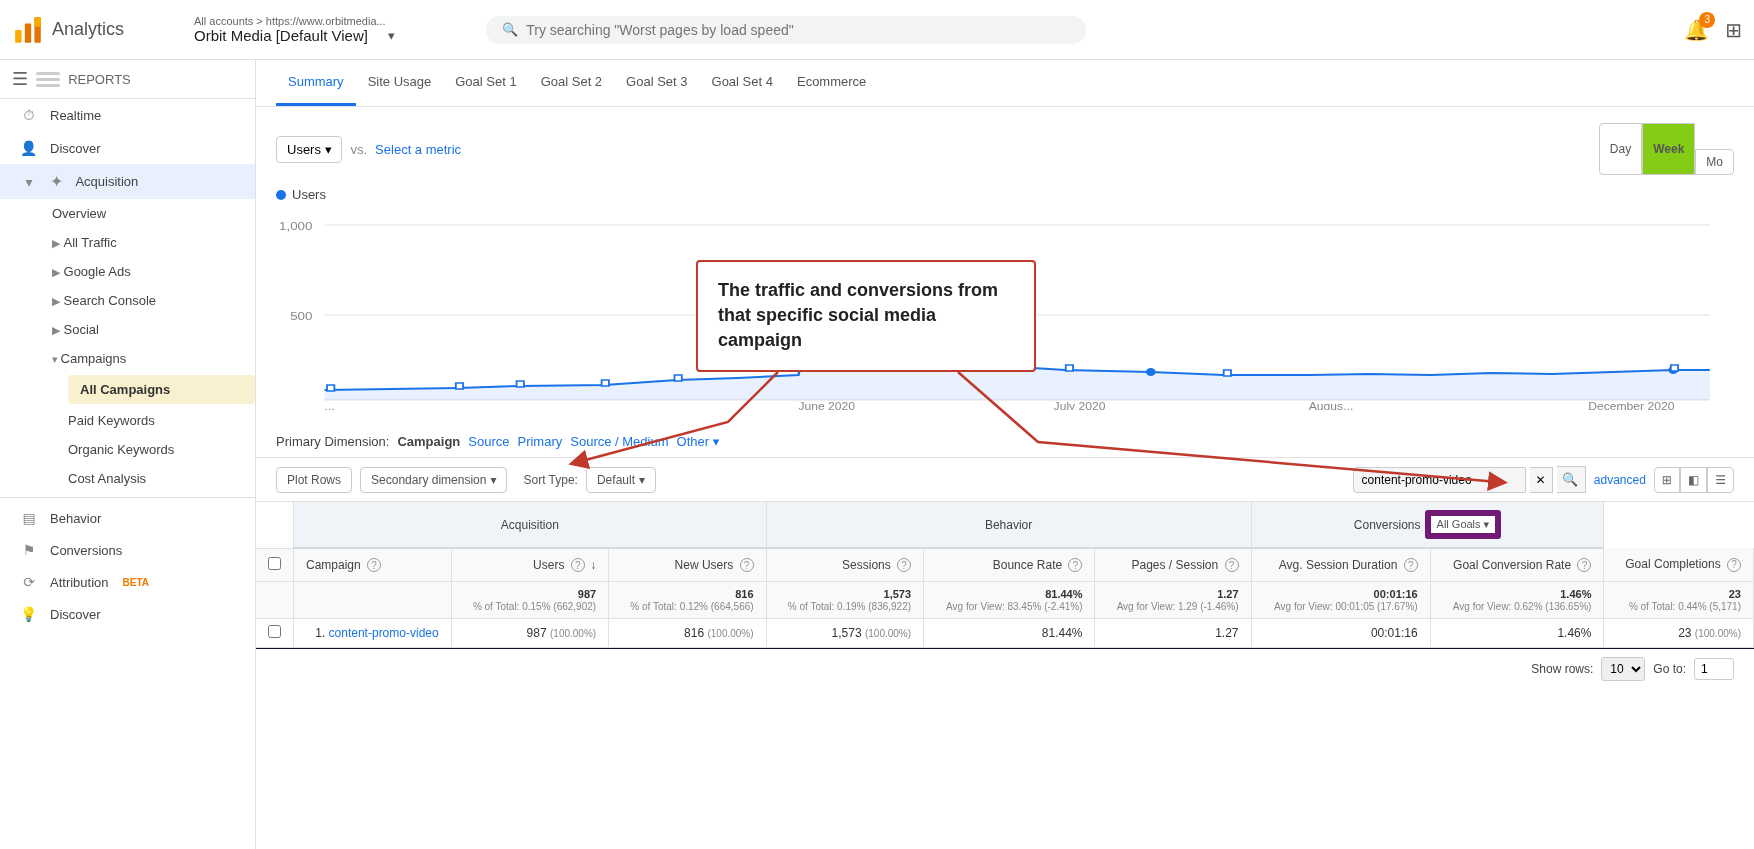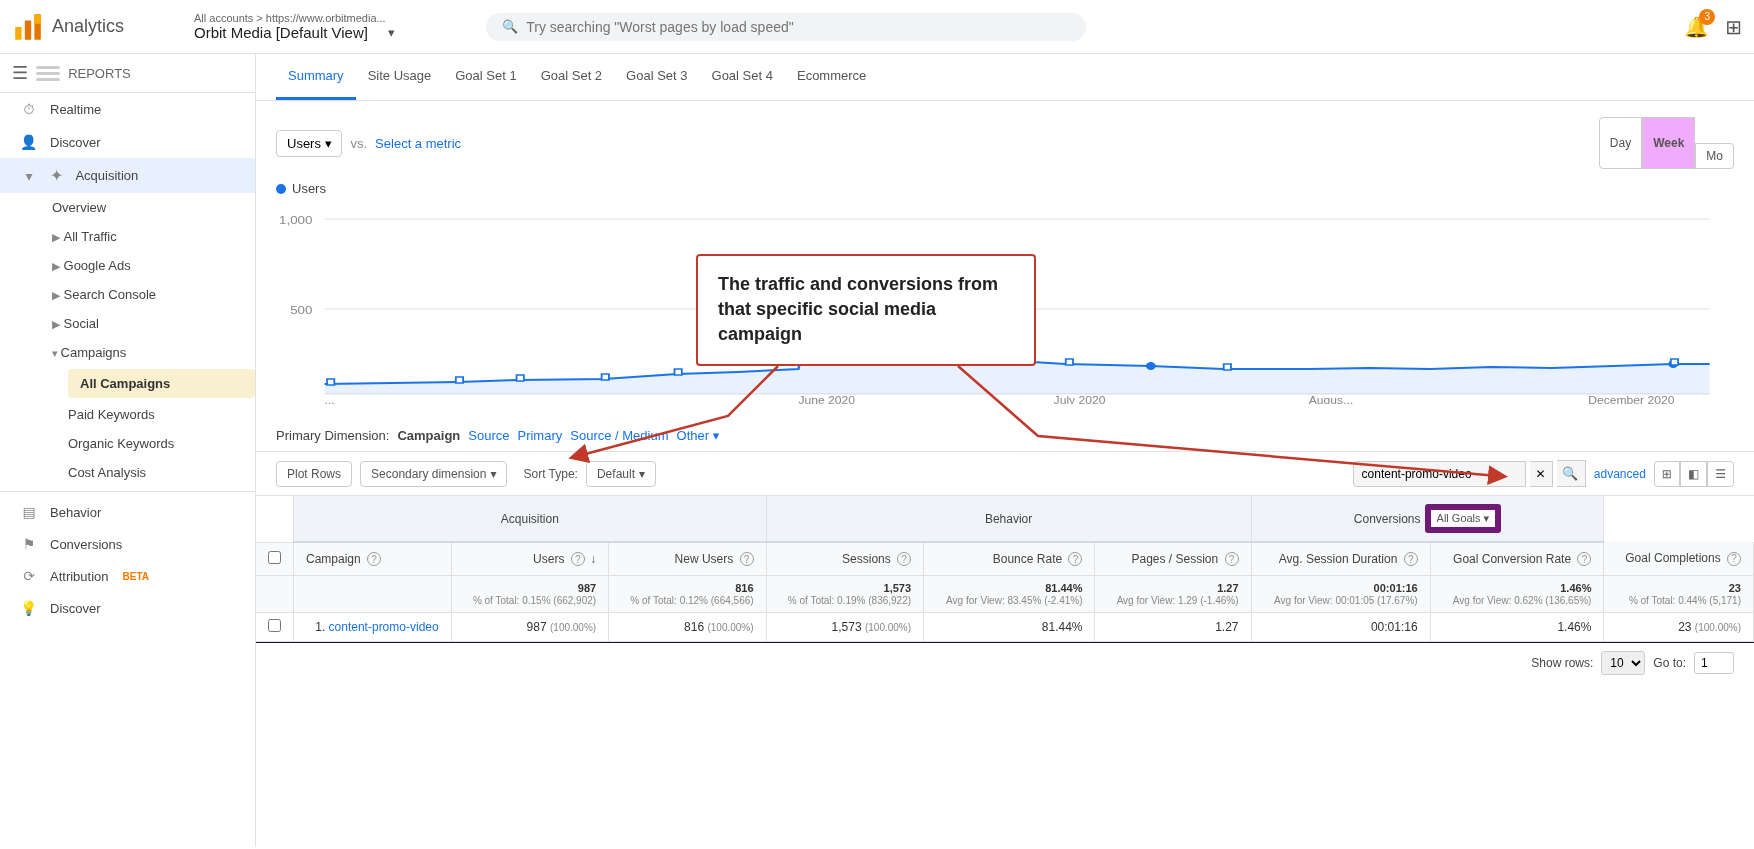--- a/index.html
+++ b/index.html
@@ -1,20 +1,20 @@
 <!DOCTYPE html>
 <html><head>
   <meta charset="utf-8">
   <style>
     * { box-sizing: border-box; margin: 0; padding: 0; }
     body { font-family: Arial, sans-serif; font-size: 13px; background: #fff; overflow: hidden; }
 
     
     .top-header {
-      display: flex; align-items: center; height: 54px;
+      display: flex; align-items: center; height: 60px;
       background: #fff; border-bottom: 1px solid #e0e0e0;
       padding: 0 12px; gap: 12px;
     }
     .logo-area { display: flex; align-items: center; gap: 8px; min-width: 170px; }
     .logo-icon { width: 32px; height: 32px; }
     .logo-text { font-size: 18px; color: #555; font-weight: 400; }
     .search-bar {
       flex: 1; display: flex; align-items: center; background: #f1f3f4;
       border-radius: 24px; padding: 6px 16px; gap: 8px; max-width: 600px;
     }
@@ -81,21 +81,21 @@
       border: 1px solid #ccc; border-radius: 4px; background: #fff;
       font-size: 13px; cursor: pointer;
     }
     .vs-text { color: #888; margin: 0 8px; }
     .select-metric { color: #1a73e8; cursor: pointer; font-size: 13px; }
     .time-buttons { display: flex; gap: 0; }
     .time-btn {
       padding: 5px 10px; border: 1px solid #ccc; background: #fff;
       font-size: 12px; cursor: pointer; color: #555;
     }
-    .time-btn.active { background: #f0abfc; font-weight: 600; }
+    .time-btn.active { background: #84cc16; font-weight: 600; }
     .time-btn:first-child { border-radius: 4px 0 0 4px; }
     .time-btn:last-child { border-radius: 0 4px 4px 0; margin-top: 26px; }
 
     .legend-item { display: flex; align-items: center; gap: 6px; font-size: 13px; color: #444; margin-bottom: 8px; }
     .legend-dot { width: 10px; height: 10px; border-radius: 50%; background: #1a73e8; }
 
     
     .chart-container { position: relative; width: 100%; height: 200px; }
 
     

